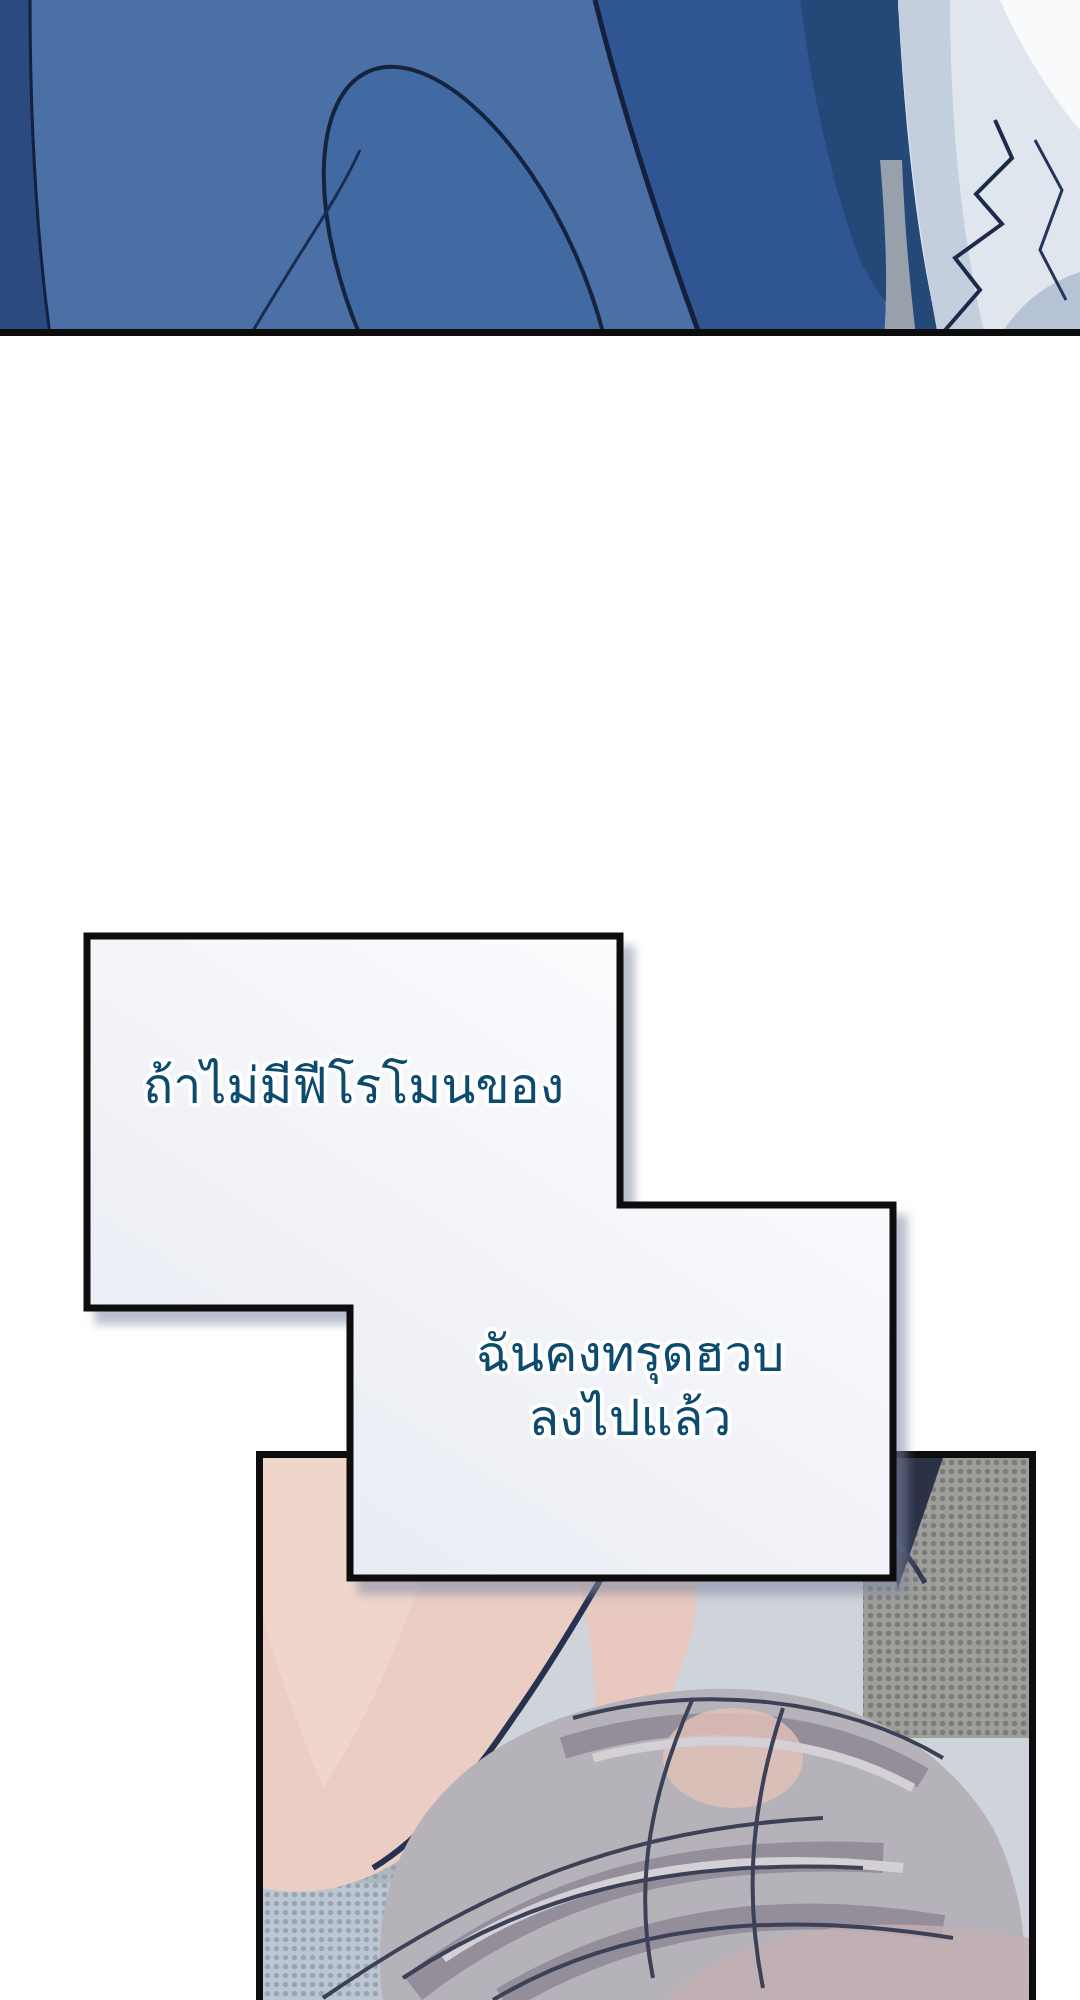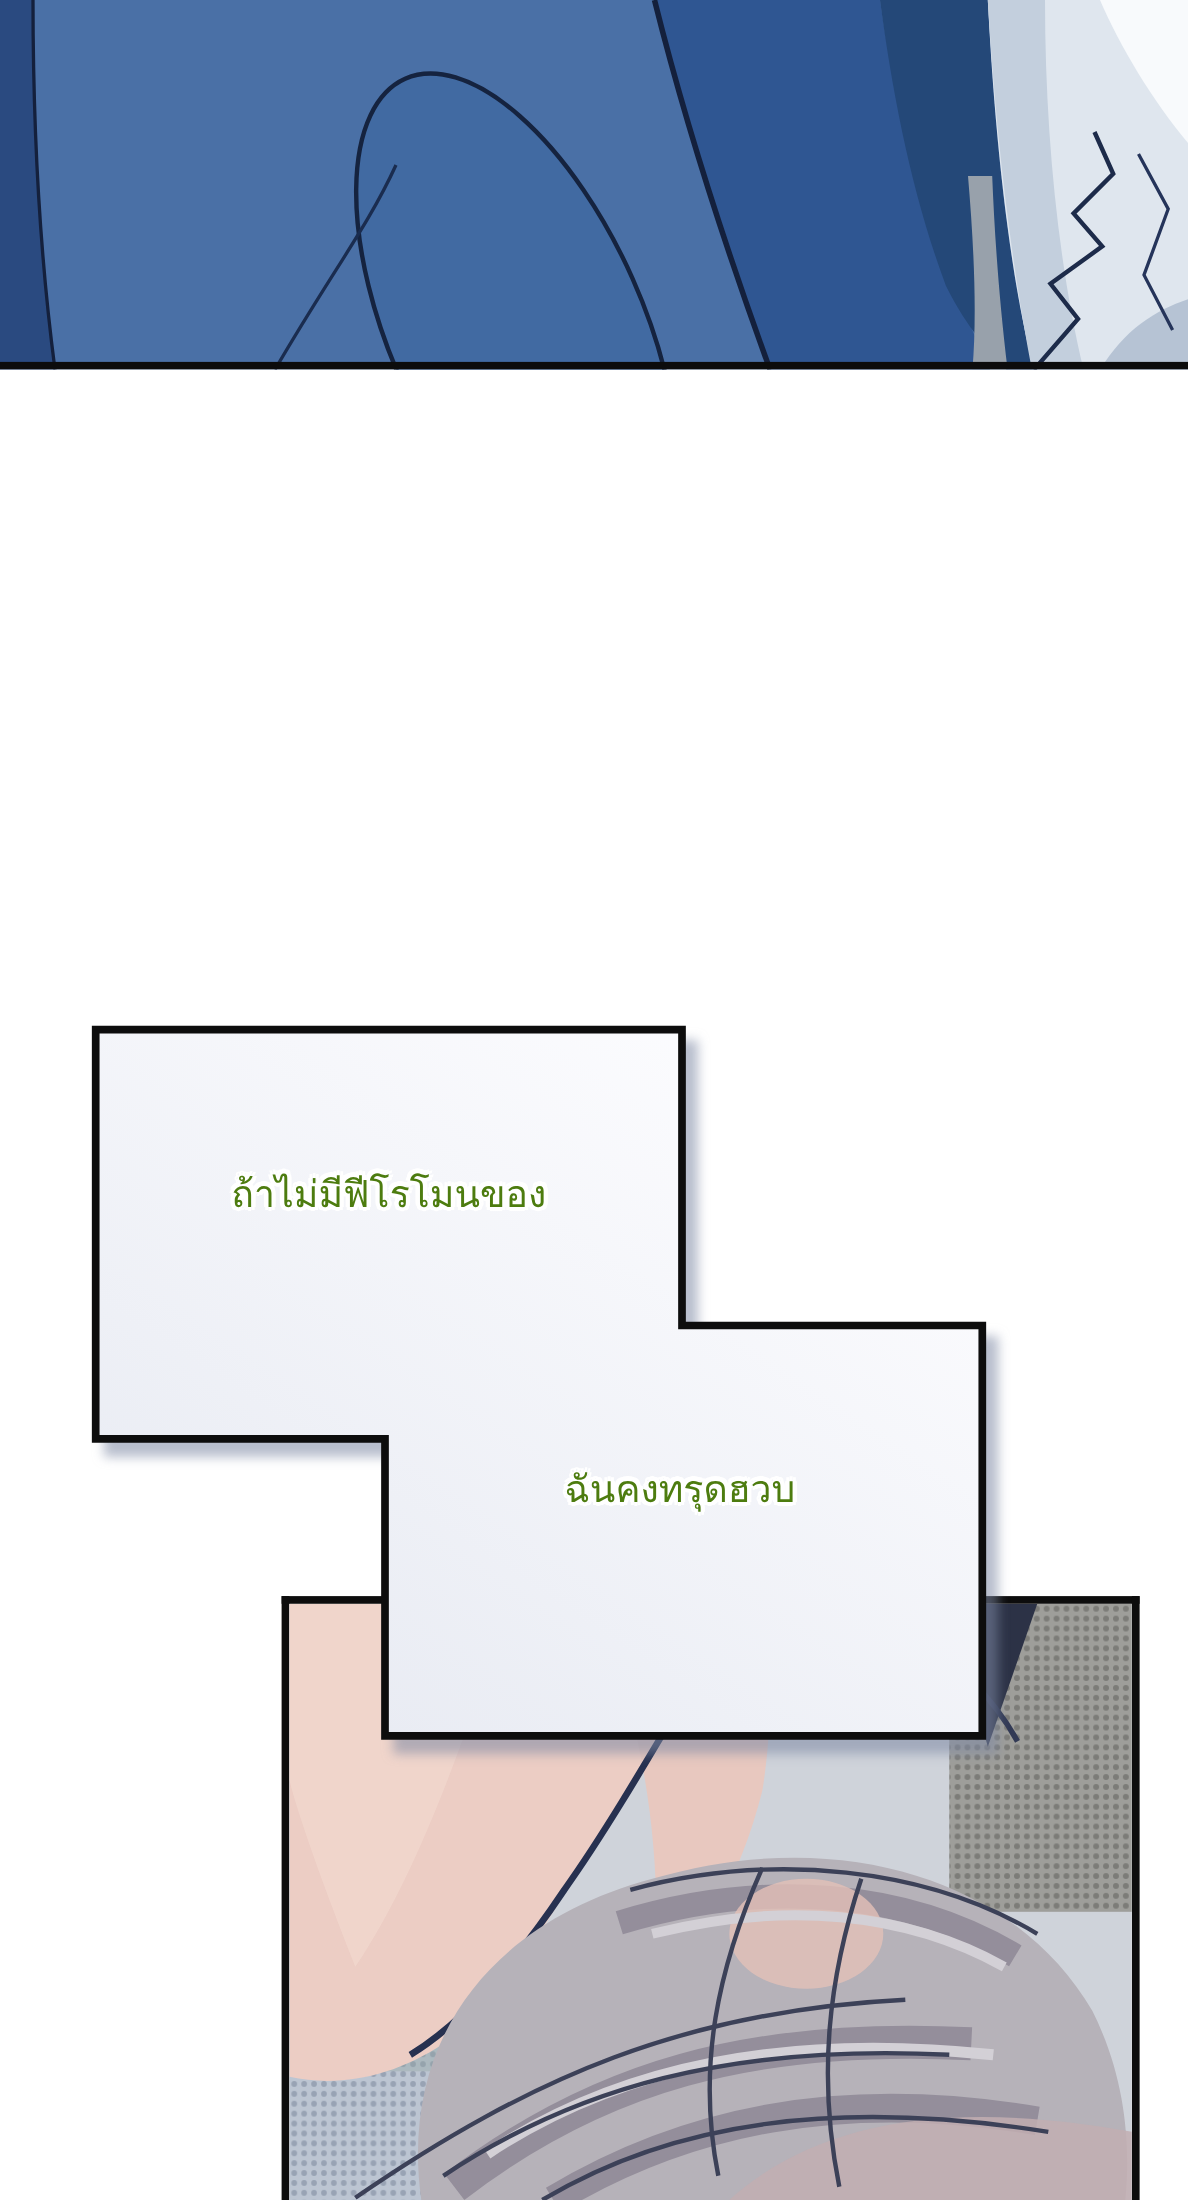--- a/index.html
+++ b/index.html
@@ -5,26 +5,26 @@
   html,body{margin:0;padding:0;background:#ffffff;}
   #page{position:relative;width:1080px;height:2000px;background:#ffffff;overflow:hidden;
         font-family:"DejaVu Sans",sans-serif;}
   .abs{position:absolute;}
   #top-panel{left:0;top:0;width:1080px;height:336px;}
   #bottom-panel{left:256px;top:1451px;width:780px;height:549px;box-sizing:border-box;
         border:7px solid #0d0d0d;border-bottom:none;overflow:hidden;}
   #bottom-panel svg{display:block;width:766px;height:542px;}
   #bubble-layer{left:0;top:0;width:1080px;height:2000px;pointer-events:none;}
   .bubble-path{filter:drop-shadow(11px 13px 5px rgba(125,136,164,0.55));}
-  .bubble-text{position:absolute;text-align:center;color:#4d7c0f;font-size:34px;
+  .bubble-text{position:absolute;text-align:center;color:#0c4a6e;font-size:50px;
         white-space:nowrap;
         text-shadow:-3px -3px 0 #fff,3px -3px 0 #fff,-3px 3px 0 #fff,3px 3px 0 #fff,
                     0 -4px 0 #fff,0 4px 0 #fff,-4px 0 0 #fff,4px 0 0 #fff,0 0 7px #fff;}
   #bubble1-text{left:87px;top:1056px;width:533px;line-height:60px;}
-  #bubble2-text{left:340px;top:1322px;width:556px;line-height:64px;}
+  #bubble2-text{left:352px;top:1322px;width:556px;line-height:64px;}
 </style>
 </head>
 <body>
 
 <div id="page">
 
   <svg id="top-panel" class="abs" viewBox="0 0 1080 336" preserveAspectRatio="none">
     <g>
       <rect x="0" y="0" width="1080" height="336" fill="#4a70a6"></rect>
 
@@ -101,15 +101,16 @@
     </defs>
     <path class="bubble-path" d="M87,936 L620,936 L620,1205 L893,1205 L893,1578 L350,1578 L350,1308 L87,1308 Z" fill="url(#bubbleFill)" stroke="#0d0d0d" stroke-width="7"></path>
   </svg>
 
   <div id="bubble1-text" class="bubble-text" lang="th">
     <div>ถ้าไม่มีฟีโรโมนของ</div>
   </div>
 
   <div id="bubble2-text" class="bubble-text" lang="th">
     <div>ฉันคงทรุดฮวบ</div>
+    <div>ลงไปแล้ว</div>
   </div>
 
 </div>
 
 </body></html>

